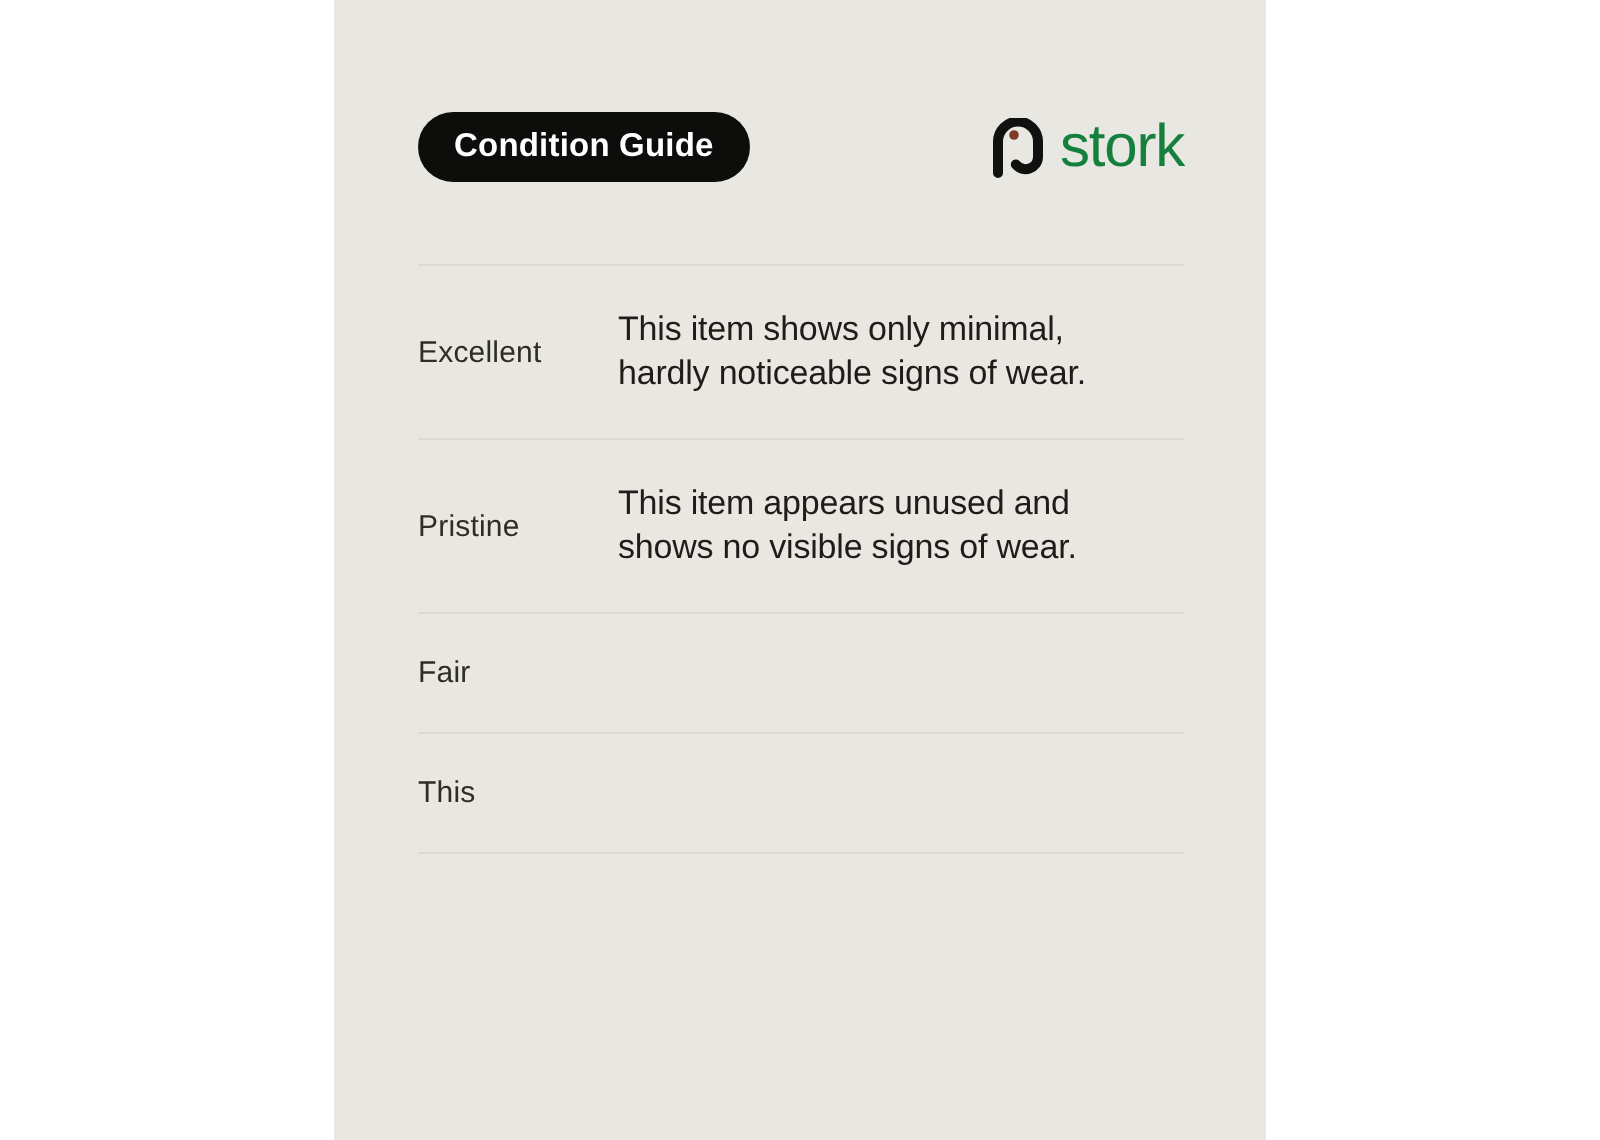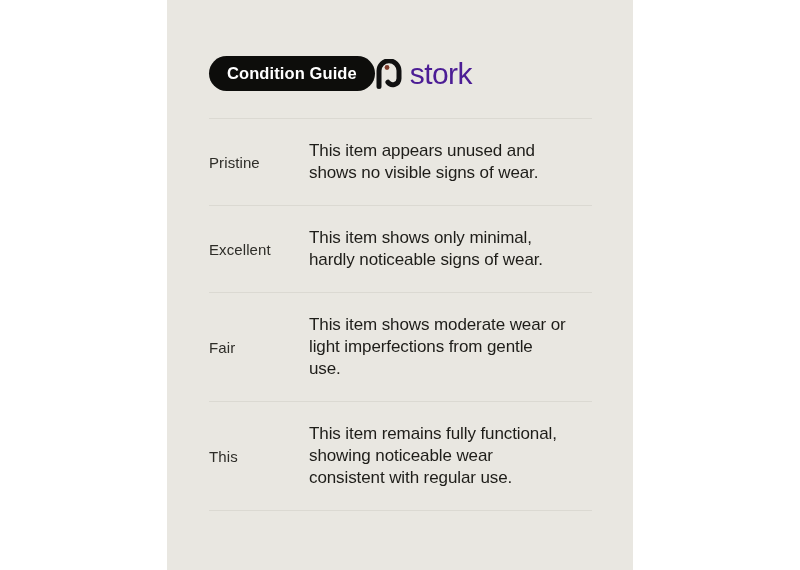--- a/index.html
+++ b/index.html
@@ -12,23 +12,24 @@
   }
   .card {
     width: 466px;
     height: 570px;
     margin: 0 auto;
     background: #e9e7e1;
     padding: 56px 41px 0 42px;
   }
   .header {
     display: flex;
+    justify-content: space-between;
     align-items: center;
     height: 35px;
-    margin-bottom: 27px;
+    margin-bottom: 41px;
   }
   .badge {
     display: inline-flex;
     align-items: center;
     height: 35px;
     padding: 0 18px;
     background: #0d0d0b;
     color: #ffffff;
     border-radius: 999px;
     font-size: 16.5px;
@@ -38,21 +39,21 @@
   }
   .logo {
     display: flex;
     align-items: center;
     gap: 7px;
   }
   .logo svg { display: block; }
   .logo-text {
     font-size: 30px;
     font-weight: 500;
-    color: #4c1d95;
+    color: #15803d;
     letter-spacing: -0.6px;
     line-height: 1;
   }
   .table {
     width: 100%;
   }
   .row {
     display: flex;
     align-items: center;
     padding: 21px 0;
@@ -94,39 +95,33 @@
           <circle cx="12" cy="8.5" r="2.4" fill="#7e3b2b"></circle>
         </svg>
       </span>
       <span class="logo-text">stork</span>
     </div>
   </div>
 
   <div class="table">
 
     <div class="row">
+      <div class="row-label">Excellent</div>
+      <div class="row-desc">This item shows only minimal,
+hardly noticeable signs of wear.</div>
+    </div>
+
+    <div class="row">
       <div class="row-label">Pristine</div>
       <div class="row-desc">This item appears unused and
 shows no visible signs of wear.</div>
     </div>
 
     <div class="row">
-      <div class="row-label">Excellent</div>
-      <div class="row-desc">This item shows only minimal,
-hardly noticeable signs of wear.</div>
-    </div>
-
-    <div class="row">
       <div class="row-label">Fair</div>
-      <div class="row-desc">This item shows moderate wear or
-light imperfections from gentle
-use.</div>
     </div>
 
     <div class="row">
       <div class="row-label">This</div>
-      <div class="row-desc">This item remains fully functional,
-showing noticeable wear
-consistent with regular use.</div>
     </div>
 
   </div>
 </div>
 
 </body></html>

